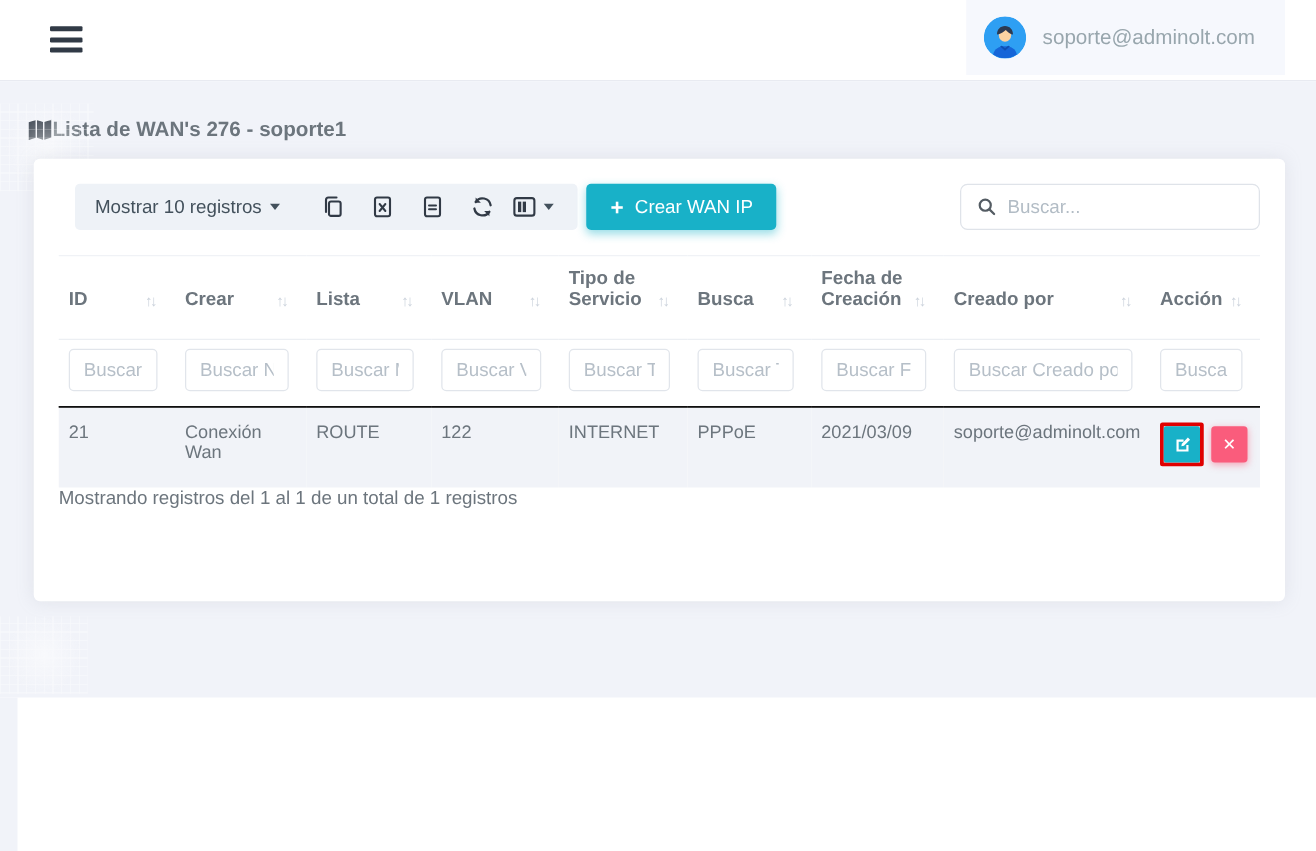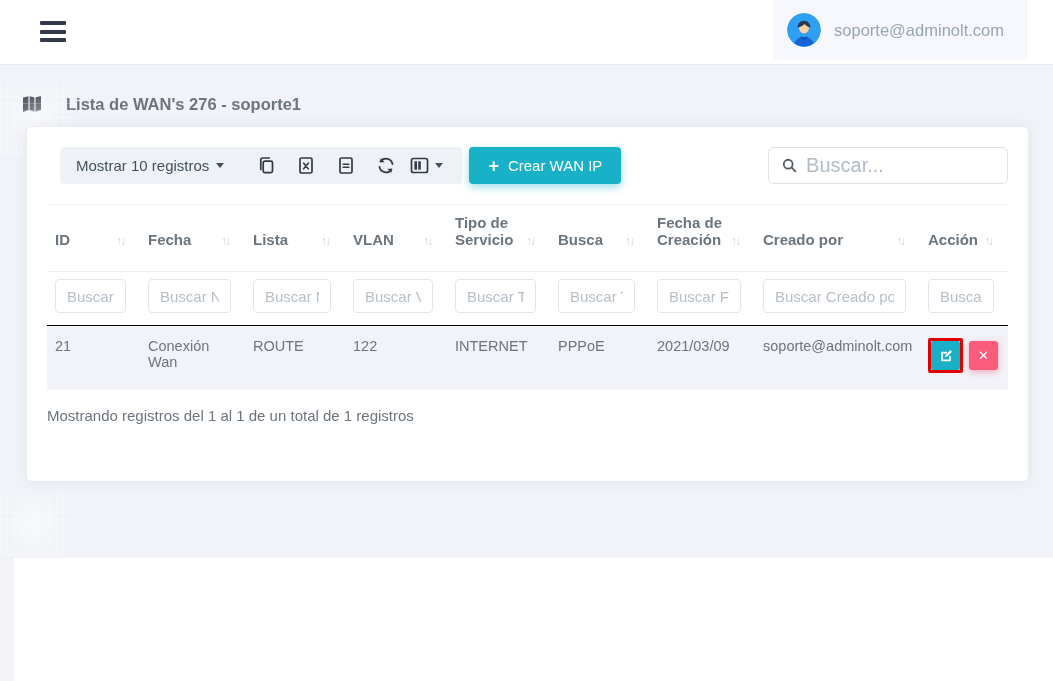--- a/index.html
+++ b/index.html
@@ -19,21 +19,21 @@
   .content { position:relative; height:493px; background:#f1f3f9; }
   .sparkle { position:absolute; pointer-events:none; opacity:.55;
     background:
       radial-gradient(circle, rgba(255,255,255,.95), rgba(255,255,255,0) 65%),
       repeating-linear-gradient(90deg, rgba(255,255,255,.55) 0 1px, transparent 1px 7px),
       repeating-linear-gradient(0deg, rgba(255,255,255,.55) 0 1px, transparent 1px 7px); }
   .sparkle.s1 { left:0; top:18px; width:75px; height:70px; }
   .sparkle.s2 { left:0; top:428px; width:70px; height:62px; }
   .left-strip { position:absolute; left:0; top:558px; width:14px; height:123px; background:#f1f3f9; }
 
-  .page-title-row { display:flex; align-items:center; gap:24px; padding:29px 0 0 22px; }
+  .page-title-row { display:flex; align-items:center; gap:0; padding:29px 0 0 22px; }
   .page-title { font-size:16.5px; font-weight:bold; color:#6c757d; }
 
   
   .card { position:relative; margin:13px 25px 0 27px; height:354px; background:#fff;
     border-radius:5px; box-shadow:0 0 14px rgba(154,161,171,.18); padding:20px; }
 
   
   .toolbar { display:flex; justify-content:space-between; align-items:stretch; height:37px; }
   .toolbar-left { display:flex;padding-left:13px; }
   .length-panel { display:flex; align-items:center; background:#eef2f7; border-radius:4px;
@@ -44,21 +44,21 @@
   .tool-icons { display:flex; align-items:center; margin-left:22px; }
   .tool-btn { width:40px; display:flex; align-items:center; justify-content:center; cursor:pointer; }
   .tool-btn svg { display:block; }
   .col-btn { display:flex; align-items:center; gap:6px; }
   .btn-create { margin-left:7px; display:flex; align-items:center; gap:9px; background:#18b1c8;
     border:none; color:#fff; font-size:15px; padding:0 19px; border-radius:4px; cursor:pointer;
     box-shadow:0 3px 8px rgba(24,177,200,.45); font-family:inherit; }
   .plus { font-size:18px; font-weight:bold; line-height:1; }
   .search-box { width:240px; display:flex; align-items:center; gap:9px; border:1px solid #dfe3e9;
     border-radius:6px; padding:0 13px; background:#fff; }
-  .search-box input { border:none; outline:none; width:100%; font-size:20px; color:#6c757d;
+  .search-box input { border:none; outline:none; width:100%; font-size:15px; color:#6c757d;
     font-family:inherit; background:transparent; }
   .search-box input::placeholder { color:#b2bcc5; }
 
   
   table { width:100%; border-collapse:collapse; table-layout:fixed; margin-top:20px; }
   thead th { text-align:left; font-size:15px; font-weight:bold; color:#6c757d;
     padding:9px 6px 23px 8px; border-top:1px solid #f0f2f6; border-bottom:1px solid #eceff3;
     vertical-align:bottom; cursor:pointer; }
   .th-inner { display:flex; align-items:flex-end; }
   .sort { margin-left:auto; font-size:12px; color:#ccd3dc; letter-spacing:-2px; padding-right:10px;
@@ -73,21 +73,21 @@
   .edit-wrap { border:3px solid #e00000; border-radius:2px; display:inline-block; line-height:0; }
   .btn-edit { width:29px; height:29px; background:#18b1c8; border:none; border-radius:2px;
     display:flex; align-items:center; justify-content:center; cursor:pointer; }
   .btn-delete { width:29px; height:29px; background:#fa5c7c; border:none; border-radius:3px;
     margin-left:6px; margin-top:3px; display:flex; align-items:center; justify-content:center;
     cursor:pointer; color:#fff; font-size:13px; font-weight:bold; font-family:inherit;
     box-shadow:0 2px 6px rgba(250,92,124,.5); }
 
   
   .table-footer { display:flex; justify-content:space-between; align-items:flex-start; }
-  .info { margin-top:17px; font-size:15px; color:#6c757d; }
+  .info { font-size:15px; color:#6c757d; }
   .pagination { margin-top:38px; display:flex; }
   .page-btn { height:36px; display:flex; align-items:center; padding:0 17px; font-size:15px;
     color:#5a6268; background:#fff; border:1px solid #dee2e6; cursor:pointer; }
   .page-btn.prev { border-radius:4px 0 0 4px; border-right:none; }
   .page-btn.next { border-radius:0 4px 4px 0; border-left:none; }
   .page-btn.active { background:#727cf5; border-color:#727cf5; color:#fff; padding:0;
     width:37px; justify-content:center; }
 </style>
 </head>
 <body>
@@ -198,21 +198,21 @@
       <thead>
         <tr>
           <th>
               <div class="th-inner">
                 <span>ID</span>
                 <span class="sort">↑↓</span>
               </div>
             </th>
           <th>
               <div class="th-inner">
-                <span>Fecha</span>
+                <span>Crear</span>
                 <span class="sort">↑↓</span>
               </div>
             </th>
           <th>
               <div class="th-inner">
                 <span>Lista</span>
                 <span class="sort">↑↓</span>
               </div>
             </th>
           <th>

